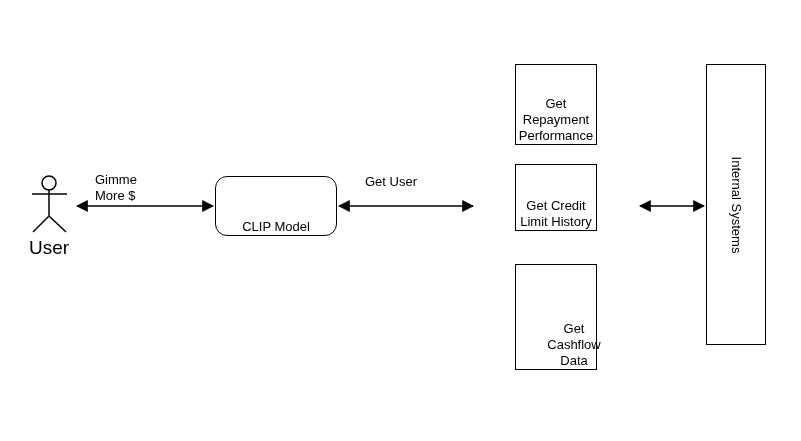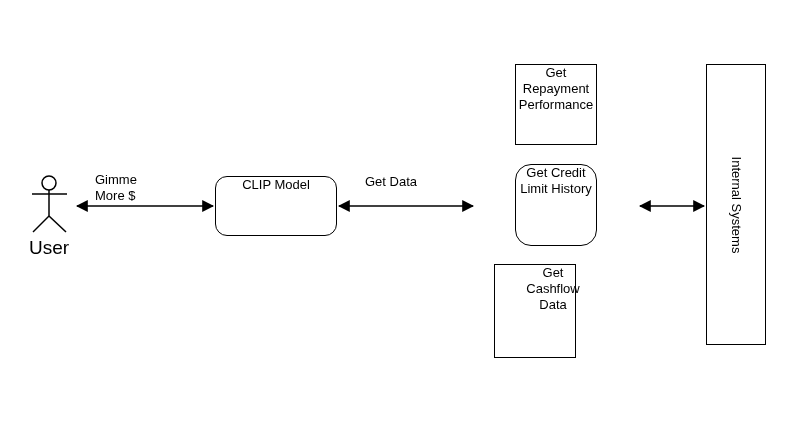--- a/index.html
+++ b/index.html
@@ -25,21 +25,21 @@
     stroke: #000000;
     stroke-width: 1.5;
     fill: none;
   }
   .node {
     position: absolute;
     box-sizing: border-box;
     border: 1.5px solid #000000;
     background: #ffffff;
     display: flex;
-    align-items: flex-start;
+    align-items: flex-end;
     justify-content: center;
   }
   .node-label {
     font-size: 13px;
     line-height: 16px;
     text-align: center;
     white-space: pre-line;
   }
   .edge-label {
     position: absolute;
@@ -63,22 +63,22 @@
   .api-layer-label {
     position: absolute;
     left: 0; right: 0;
     bottom: 13px;
     text-align: center;
     font-size: 13px;
     line-height: 16px;
   }
   .clip-box { left: 215px; top: 176px; width: 122px; height: 60px; border-radius: 12px; }
   .repayment-box { left: 515px; top: 64px;  width: 82px; height: 81px; }
-  .credit-box    { left: 515px; top: 164px; width: 82px; height: 82px; border-radius: 16px; }
-  .cashflow-box  { left: 494px; top: 264px; width: 82px; height: 94px; padding-left: 36px; }
+  .credit-box    { left: 515px; top: 164px; width: 82px; height: 67px; }
+  .cashflow-box  { left: 515px; top: 264px; width: 82px; height: 106px; padding-left: 36px; }
   .internal-box  { left: 706px; top: 64px;  width: 60px; height: 281px; }
   .rotated-label {
     position: absolute;
     top: 50%; left: 50%;
     transform: translate(-50%, -50%) rotate(90deg);
     font-size: 13px;
     white-space: nowrap;
   }
   .user-label { left: 19px; top: 240px; width: 60px; }
   .gimme-label { left: 95px; top: 172px; width: 80px; }
@@ -109,21 +109,21 @@
 
     <line class="edge" x1="77" y1="206" x2="213" y2="206" marker-start="url(#arrowL)" marker-end="url(#arrowR)"></line>
     <line class="edge" x1="339" y1="206" x2="473" y2="206" marker-start="url(#arrowL)" marker-end="url(#arrowR)"></line>
     <line class="edge" x1="640" y1="206" x2="704" y2="206" marker-start="url(#arrowL)" marker-end="url(#arrowR)"></line>
   </svg>
 
   <div class="floating-label user-label">User</div>
 
   <div class="edge-label gimme-label">Gimme
 More $</div>
-  <div class="edge-label getdata-label">Get Data</div>
+  <div class="edge-label getdata-label">Get User</div>
 
   <div class="node clip-box">
     <span class="node-label">CLIP Model</span>
   </div>
 
 
   <div class="node repayment-box">
     <span class="node-label">Get
 Repayment
 Performance</span>

